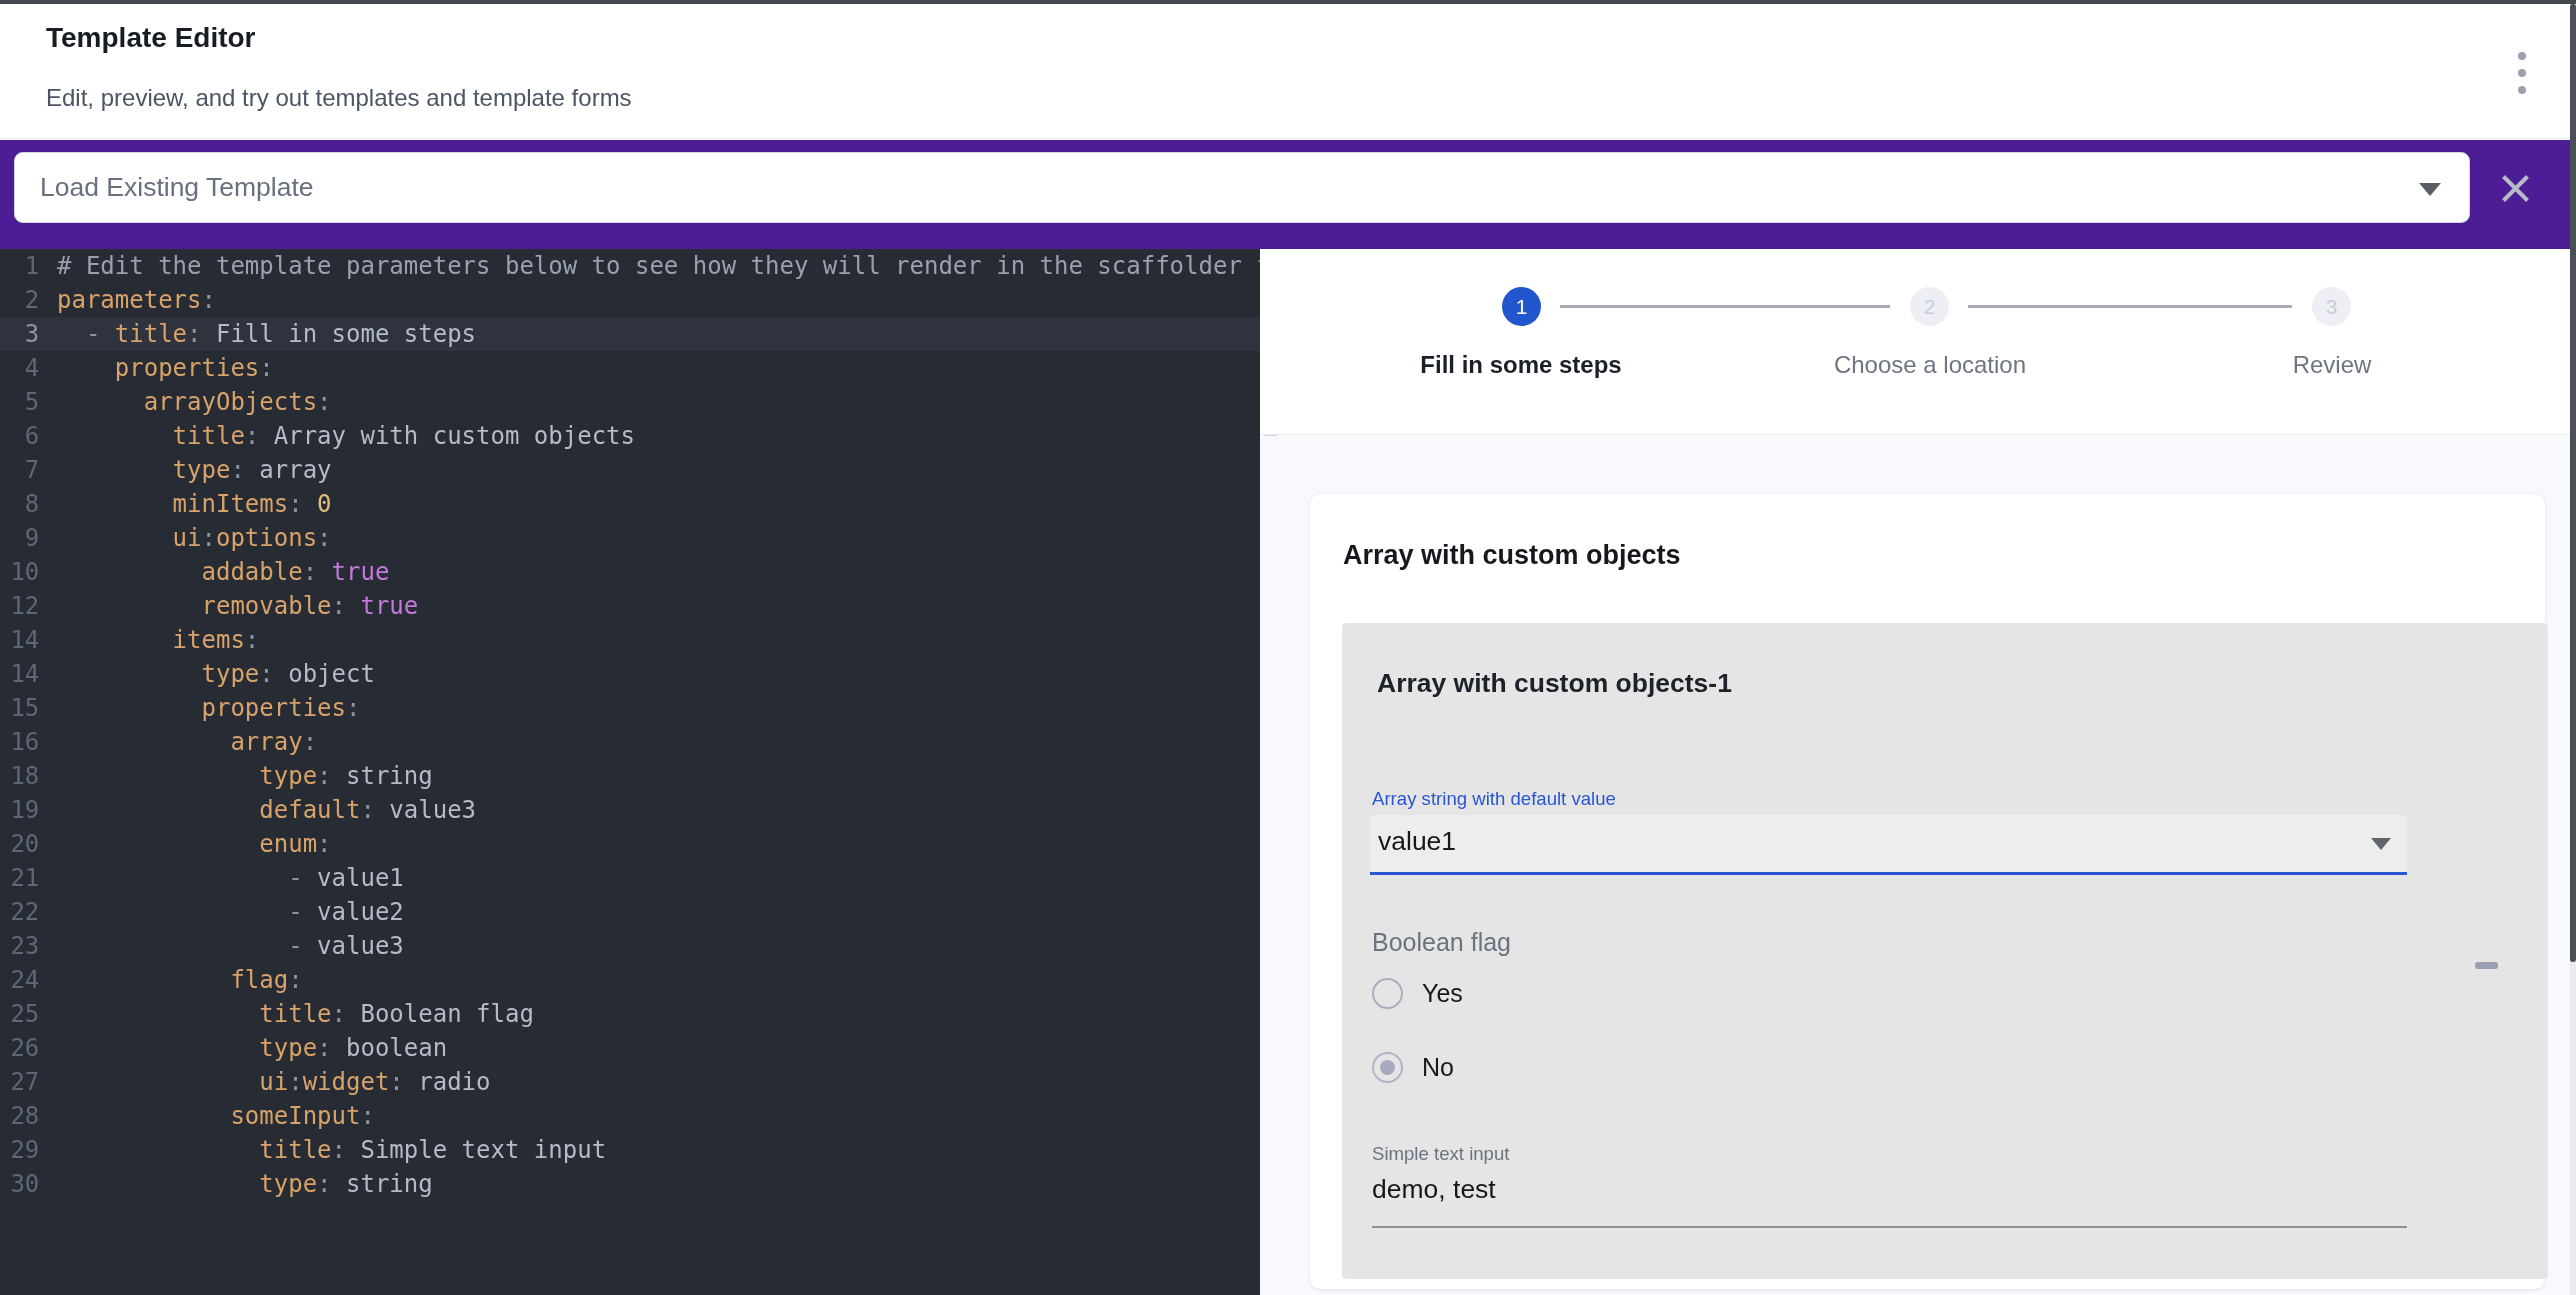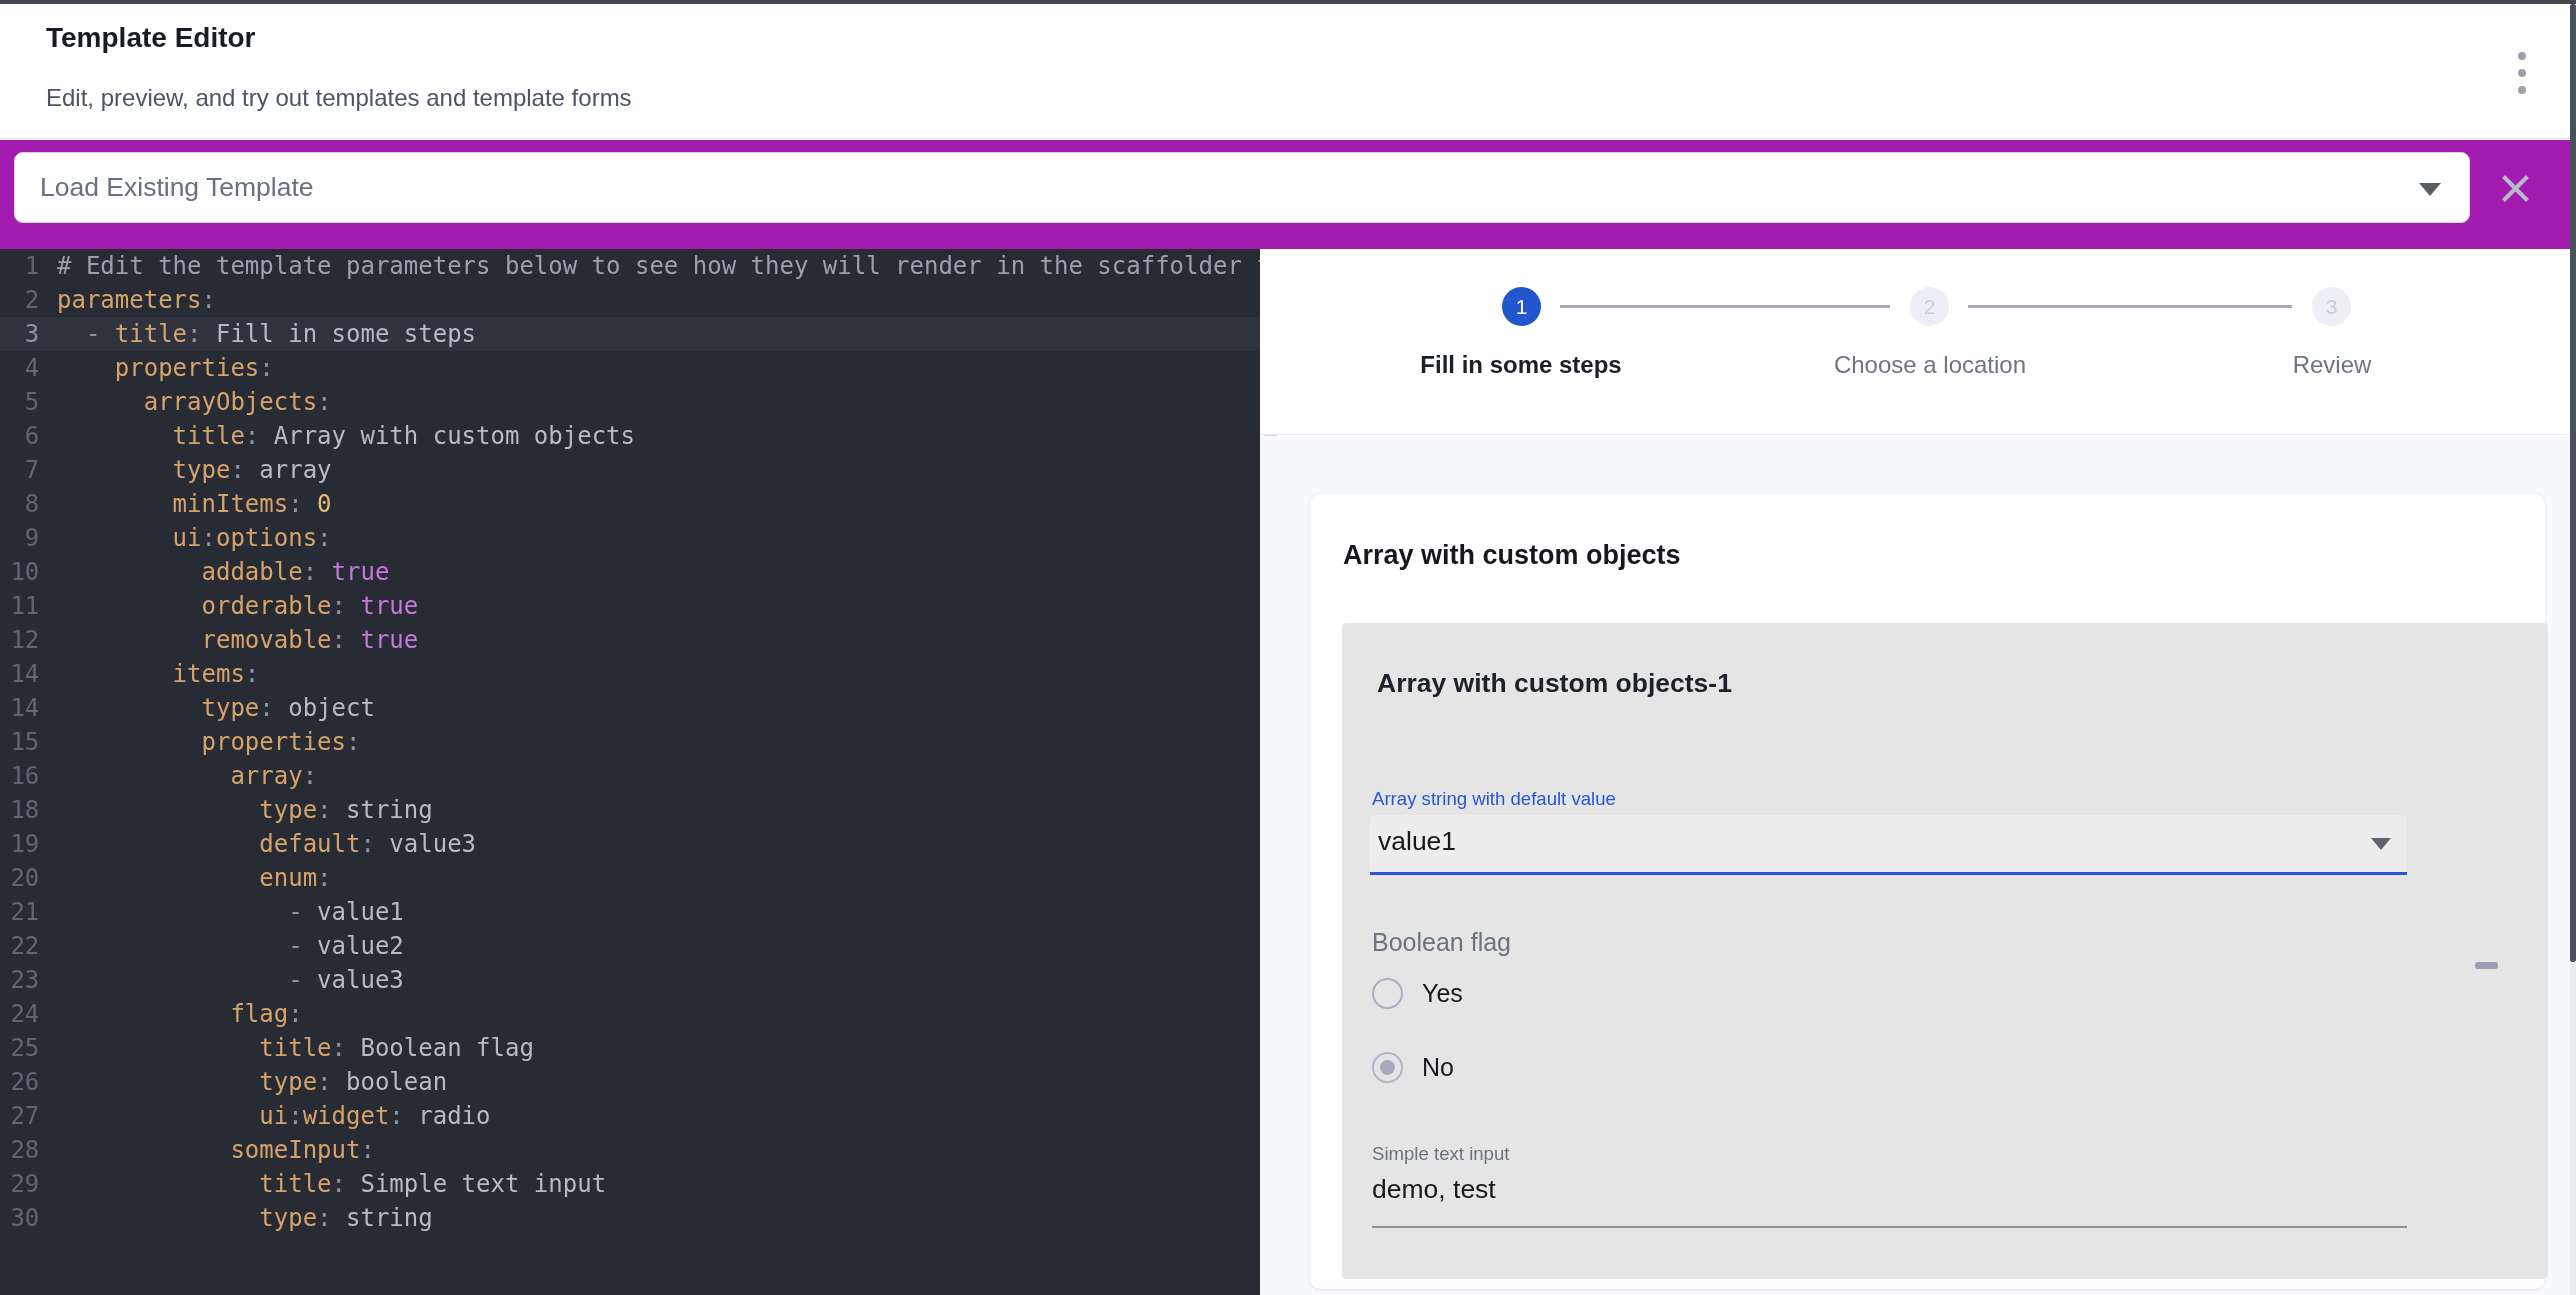--- a/index.html
+++ b/index.html
@@ -14,21 +14,21 @@
   .page-scroll-thumb{position:absolute;right:0;top:4.4px;width:6.2px;height:958px;background:#4b5058;border-radius:2.7px;}
 
   
   .header{position:absolute;left:0;top:4.4px;width:2570px;height:135px;background:#fff;border-bottom:1.8px solid #e5e8ec;box-sizing:border-box;}
   .page-title{position:absolute;left:46px;top:17.7px;font-size:28px;font-weight:bold;color:#181c23;}
   .page-subtitle{position:absolute;left:46px;top:80px;font-size:24px;color:#4b5563;}
   .kebab{position:absolute;left:2504px;top:48px;width:35px;height:42px;display:flex;flex-direction:column;align-items:center;justify-content:space-between;cursor:pointer;}
   .kebab i{width:8px;height:8px;border-radius:50%;background:#9ba1af;}
 
   
-  .load-band{position:absolute;left:0;top:140px;width:2570px;height:110px;background:#a21caf;}
+  .load-band{position:absolute;left:0;top:140px;width:2570px;height:110px;background:#4c1d95;}
   .load-box{position:absolute;left:14px;top:12.4px;width:2456px;height:71px;background:#fff;border:1.8px solid #d3d6dd;border-radius:8.8px;box-sizing:border-box;display:flex;align-items:center;cursor:pointer;}
   .load-text{margin-left:25px;font-size:26.5px;color:#68707f;}
   .load-caret{position:absolute;right:28px;top:30px;width:0;height:0;border-left:11.5px solid transparent;border-right:11.5px solid transparent;border-top:13.3px solid #5a5f66;}
   .clear-x{position:absolute;left:2495px;top:28px;width:41px;height:41px;cursor:pointer;}
 
   
   .editor{position:absolute;left:0;top:249px;width:1260px;height:1046px;background:#272b33;overflow:hidden;
           font-family:"DejaVu Sans Mono", monospace;font-size:24px;}
   .code-line{display:flex;height:34px;line-height:34px;white-space:pre;}
   .code-line.active{background:#2e333e;}
@@ -120,21 +120,20 @@
       <div class="code-line"><span class="gutter">1</span><span class="code"><span class="tok-comment"># Edit the template parameters below to see how they will render in the scaffolder form</span></span></div>
       <div class="code-line"><span class="gutter">2</span><span class="code"><span class="tok-key">parameters</span><span class="tok-punct">:</span></span></div>
       <div class="code-line active"><span class="gutter">3</span><span class="code"><span class="tok-punct">  - </span><span class="tok-key">title</span><span class="tok-punct">: </span><span class="tok-str">Fill in some steps</span></span></div>
       <div class="code-line"><span class="gutter">4</span><span class="code"><span class="tok-punct">    </span><span class="tok-key">properties</span><span class="tok-punct">:</span></span></div>
       <div class="code-line"><span class="gutter">5</span><span class="code"><span class="tok-punct">      </span><span class="tok-key">arrayObjects</span><span class="tok-punct">:</span></span></div>
       <div class="code-line"><span class="gutter">6</span><span class="code"><span class="tok-punct">        </span><span class="tok-key">title</span><span class="tok-punct">: </span><span class="tok-str">Array with custom objects</span></span></div>
       <div class="code-line"><span class="gutter">7</span><span class="code"><span class="tok-punct">        </span><span class="tok-key">type</span><span class="tok-punct">: </span><span class="tok-str">array</span></span></div>
       <div class="code-line"><span class="gutter">8</span><span class="code"><span class="tok-punct">        </span><span class="tok-key">minItems</span><span class="tok-punct">: </span><span class="tok-num">0</span></span></div>
       <div class="code-line"><span class="gutter">9</span><span class="code"><span class="tok-punct">        </span><span class="tok-key">ui</span><span class="tok-punct">:</span><span class="tok-key">options</span><span class="tok-punct">:</span></span></div>
       <div class="code-line"><span class="gutter">10</span><span class="code"><span class="tok-punct">          </span><span class="tok-key">addable</span><span class="tok-punct">: </span><span class="tok-bool">true</span></span></div>
-      <div class="code-line"><span class="gutter">11</span><span class="code"><span class="tok-punct">          </span><span class="tok-key">orderable</span><span class="tok-punct">: </span><span class="tok-bool">true</span></span></div>
       <div class="code-line"><span class="gutter">12</span><span class="code"><span class="tok-punct">          </span><span class="tok-key">removable</span><span class="tok-punct">: </span><span class="tok-bool">true</span></span></div>
       <div class="code-line"><span class="gutter">14</span><span class="code"><span class="tok-punct">        </span><span class="tok-key">items</span><span class="tok-punct">:</span></span></div>
       <div class="code-line"><span class="gutter">14</span><span class="code"><span class="tok-punct">          </span><span class="tok-key">type</span><span class="tok-punct">: </span><span class="tok-str">object</span></span></div>
       <div class="code-line"><span class="gutter">15</span><span class="code"><span class="tok-punct">          </span><span class="tok-key">properties</span><span class="tok-punct">:</span></span></div>
       <div class="code-line"><span class="gutter">16</span><span class="code"><span class="tok-punct">            </span><span class="tok-key">array</span><span class="tok-punct">:</span></span></div>
       <div class="code-line"><span class="gutter">18</span><span class="code"><span class="tok-punct">              </span><span class="tok-key">type</span><span class="tok-punct">: </span><span class="tok-str">string</span></span></div>
       <div class="code-line"><span class="gutter">19</span><span class="code"><span class="tok-punct">              </span><span class="tok-key">default</span><span class="tok-punct">: </span><span class="tok-str">value3</span></span></div>
       <div class="code-line"><span class="gutter">20</span><span class="code"><span class="tok-punct">              </span><span class="tok-key">enum</span><span class="tok-punct">:</span></span></div>
       <div class="code-line"><span class="gutter">21</span><span class="code"><span class="tok-punct">                - </span><span class="tok-str">value1</span></span></div>
       <div class="code-line"><span class="gutter">22</span><span class="code"><span class="tok-punct">                - </span><span class="tok-str">value2</span></span></div>

